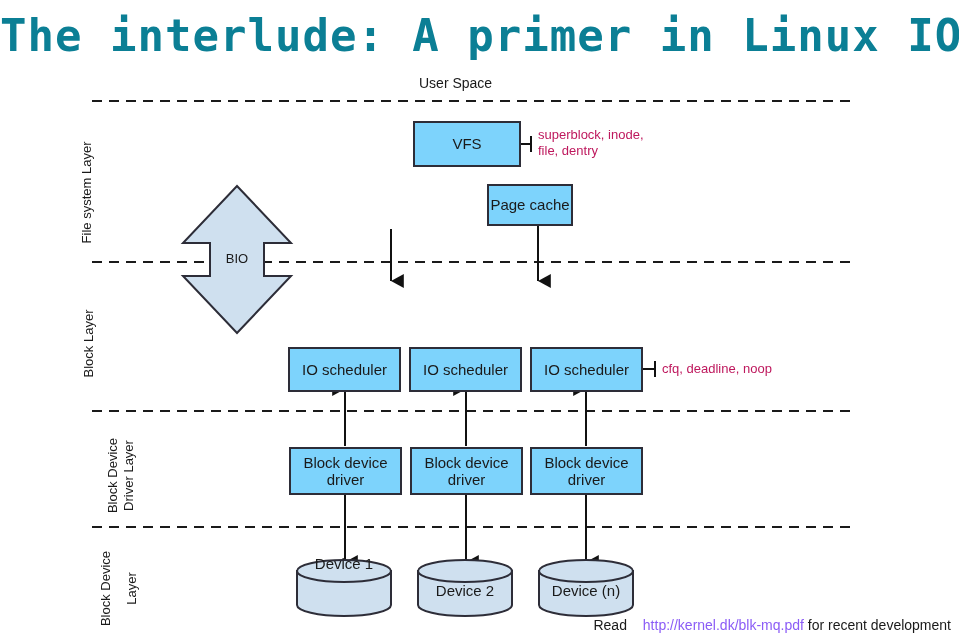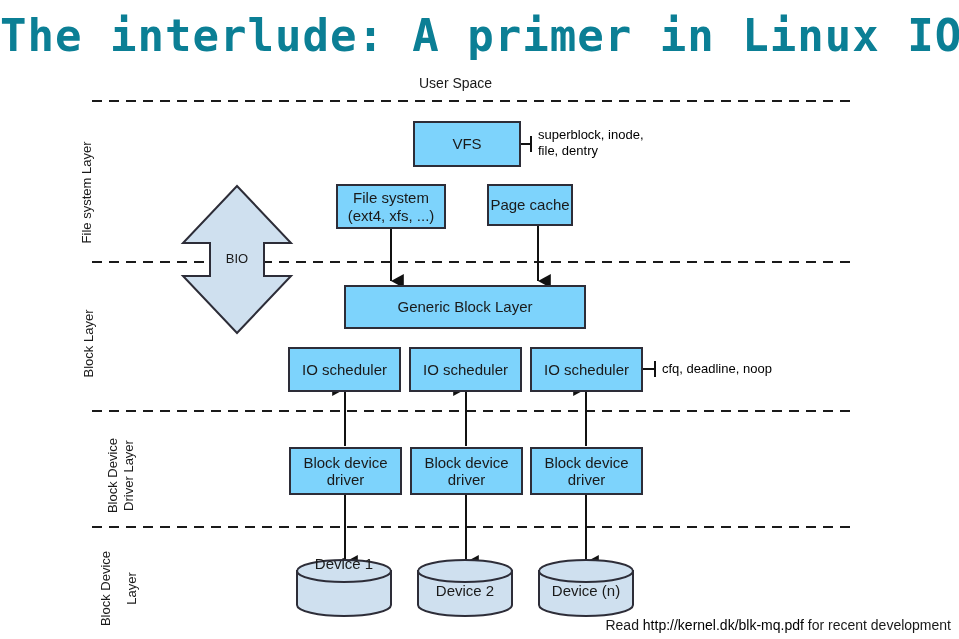--- a/index.html
+++ b/index.html
@@ -78,21 +78,21 @@
     white-space: nowrap;
     line-height: 1.15;
     text-align: center;
     transform-origin: 50% 50%;
     z-index: 2;
   }
 
   .annotation {
     position: absolute;
     font-size: 13px;
-    color: #000000;
+    color: #be185d;
     line-height: 1.25;
     white-space: nowrap;
     z-index: 4;
   }
   .annotation.small { font-size: 11.5px; }
 
   .plain-label {
     position: absolute;
     font-size: 14px;
     color: #1a1a1a;
@@ -113,22 +113,23 @@
     position: absolute;
     right: 8px;
     bottom: 6px;
     font-size: 14px;
     color: #1a1a1a;
     white-space: nowrap;
     z-index: 6;
   }
   #footer-note a,
   #footer-note .link {
-    color: #000000;
+    color: #8b5cf6;
     text-decoration: none;
+    margin-left: 12px;
   }
 </style>
 </head>
 <body>
 
 <div id="slide-title">The interlude: A primer in Linux IO</div>
 
 <div id="diagram">
 
   <svg id="diagram-svg" width="959" height="639" viewBox="0 0 959 639">
@@ -212,33 +213,26 @@
 
   <div class="node-box" style="left:413px; top:121px; width:108px; height:46px;">
     <span>VFS</span>
   </div>
 
   <div class="annotation" style="left:538px; top:127px;">
     <div>superblock, inode,</div>
     <div>file, dentry</div>
   </div>
 
-  <div class="node-box two-line" style="left:336px; top:184px; width:110px; height:45px; flex-direction:column;">
-    <span>File system</span>
-    <span>(ext4, xfs, ...)</span>
-  </div>
 
   <div class="node-box" style="left:487px; top:184px; width:86px; height:42px;">
     <span>Page cache</span>
   </div>
 
 
-  <div class="node-box" style="left:344px; top:285px; width:242px; height:44px;">
-    <span>Generic Block Layer</span>
-  </div>
 
   <div class="node-box" style="left:288px; top:347px; width:113px; height:45px;">
     <span>IO scheduler</span>
   </div>
   <div class="node-box" style="left:409px; top:347px; width:113px; height:45px;">
     <span>IO scheduler</span>
   </div>
   <div class="node-box" style="left:530px; top:347px; width:113px; height:45px;">
     <span>IO scheduler</span>
   </div>

